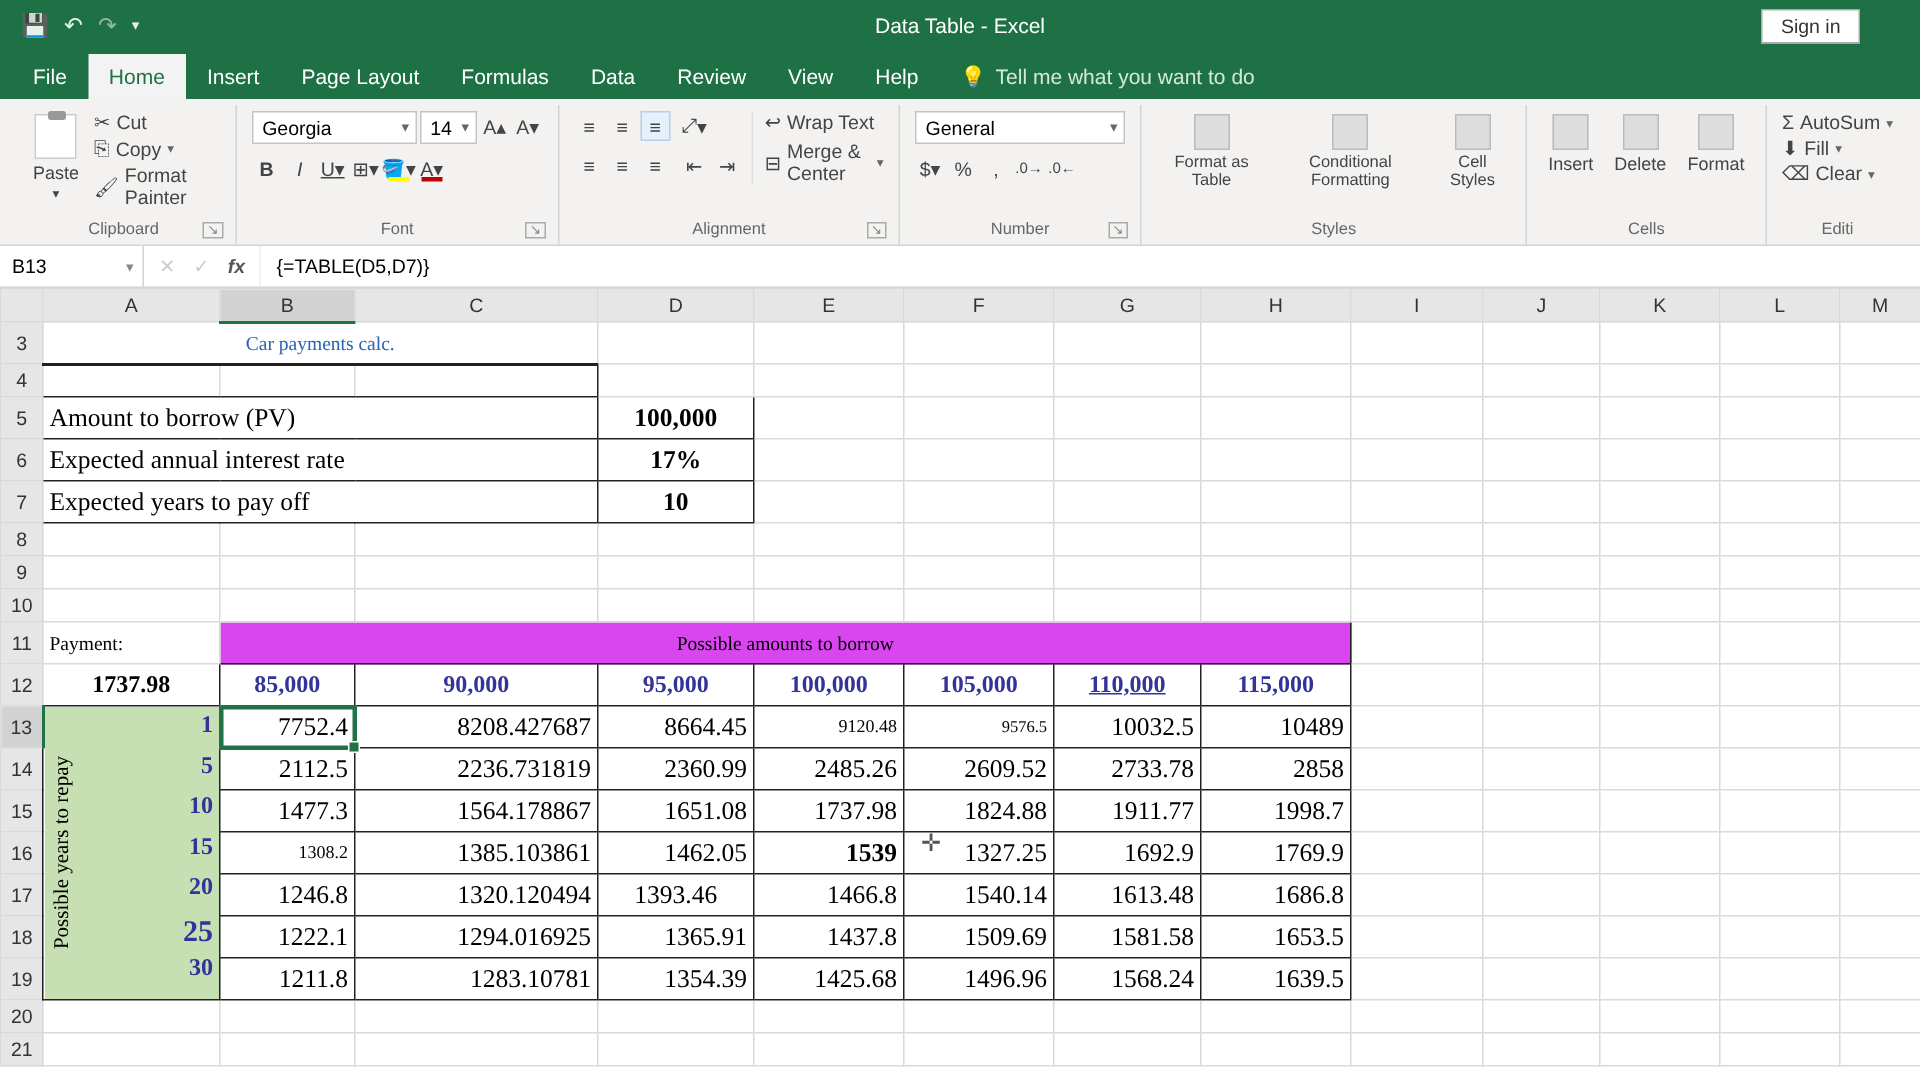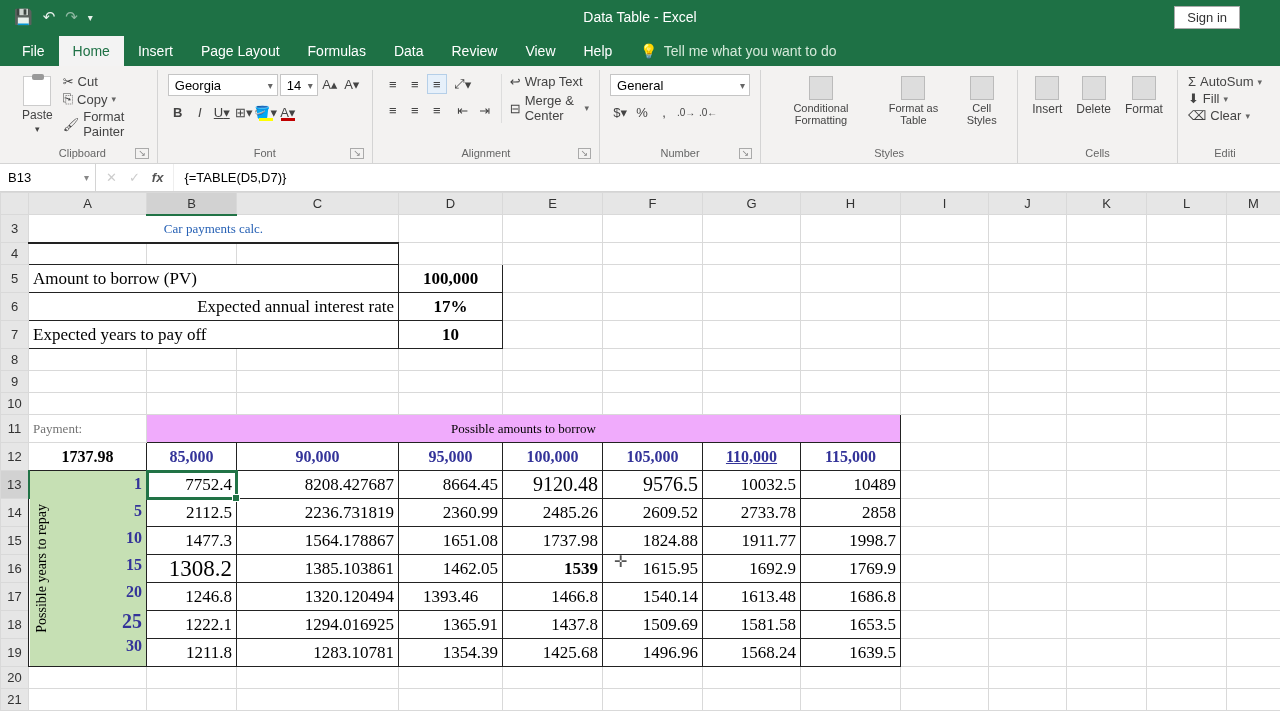--- a/index.html
+++ b/index.html
@@ -50,24 +50,24 @@
 .grid thead th.selcol { background: #d2d2d2; border-bottom: 2px solid #217346; }
 .grid tbody th { background: #e6e6e6; font-weight: normal; color: #333; text-align: center; width: 28px; }
 .grid tbody th.selrow { background: #d2d2d2; border-right: 2px solid #217346; }
 .grid td { padding: 0 4px; }
 .corner { width: 28px; background: #e6e6e6; border: 1px solid #d4d4d4; }
 
 .georgia { font-family: Georgia, serif; }
 .titlecell { color: #2862b5; font-size: 20px; text-align: center; border-bottom: 2px solid #222 !important; }
 .bord { border: 1px solid #222 !important; }
 .bord-b { border-bottom: 1px solid #222 !important; }
-.hdr-green { background: #f0abfc; text-align: center; font-size: 18px; }
+.hdr-green { background: #d946ef; text-align: center; font-size: 18px; }
 .years-green { background: #c6e0b4; }
 .bluebold { font-weight: bold; color: #333399; }
-.redlabel { color: #737373; font-size: 17px; }
+.redlabel { color: #000000; font-size: 17px; }
 .right { text-align: right; }
 .center { text-align: center; }
 .bold { font-weight: bold; }
 .row-xtall { height: 28px !important; }
 .selcell { outline: 3px solid #217346; outline-offset: -2px; position: relative; }
 .selcell::after { content: ""; position: absolute; right: -4px; bottom: -4px; width: 6px; height: 6px; background: #217346; border: 1px solid #fff; }
 .vtext { writing-mode: vertical-rl; transform: rotate(180deg); font-size: 14px; text-align: center; padding: 4px 0; }
 .cursor { position: absolute; font-size: 16px; color: #555; pointer-events: none; }
 </style>
 </head>
@@ -204,25 +204,25 @@
         <div class="iconbtn" style="font-size:10px;">.0←</div>
       </div>
     </div>
     <div class="glabel"><span>Number</span><span class="dlg">↘</span></div>
   </div>
 
   <div class="group">
     <div class="gbody">
       <div class="bigbtn">
           <div class="ico"></div>
-          <span style="font-size:11px;line-height:1.1;text-align:center;">Conditional Formatting</span>
+          <span style="font-size:11px;line-height:1.1;text-align:center;">Format as Table</span>
         </div>
       <div class="bigbtn">
           <div class="ico"></div>
-          <span style="font-size:11px;line-height:1.1;text-align:center;">Format as Table</span>
+          <span style="font-size:11px;line-height:1.1;text-align:center;">Conditional Formatting</span>
         </div>
       <div class="bigbtn">
           <div class="ico"></div>
           <span style="font-size:11px;line-height:1.1;text-align:center;">Cell Styles</span>
         </div>
     </div>
     <div class="glabel"><span>Styles</span></div>
   </div>
 
   <div class="group">
@@ -358,21 +358,21 @@
           <td></td>
           <td></td>
           <td></td>
           <td></td>
           <td></td>
           <td></td>
           <td></td>
     </tr>
     <tr class="row-xtall">
           <th>6</th>
-      <td colspan="3" class="georgia bord" style="font-size:17px;text-align:right;">Expected annual interest rate</td>
+      <td colspan="3" class="georgia bord" style="font-size:17px;">Expected annual interest rate</td>
       <td class="georgia bord center bold" style="font-size:17px;">17%</td>
       <td></td>
           <td></td>
           <td></td>
           <td></td>
           <td></td>
           <td></td>
           <td></td>
           <td></td>
           <td></td>
@@ -473,22 +473,22 @@
             <span class="georgia bluebold" style="position: absolute; right: 4px; font-size: 16px; top: 31px;">5</span>
             <span class="georgia bluebold" style="position: absolute; right: 4px; font-size: 16px; top: 58px;">10</span>
             <span class="georgia bluebold" style="position: absolute; right: 4px; font-size: 16px; top: 85px;">15</span>
             <span class="georgia bluebold" style="position: absolute; right: 4px; font-size: 16px; top: 112px;">20</span>
             <span class="georgia bluebold" style="position: absolute; right: 4px; font-size: 20px; top: 139px;">25</span>
             <span class="georgia bluebold" style="position: absolute; right: 4px; font-size: 16px; top: 166px;">30</span>
           </td>
           <td class="georgia right bord selcell" style="font-size: 17px; margin-left: 28px;">7752.4</td>
           <td class="georgia right bord" style="font-size: 17px;">8208.427687</td>
           <td class="georgia right bord" style="font-size: 17px;">8664.45</td>
-          <td class="georgia right bord" style="font-size: 20px;">9120.48</td>
-          <td class="georgia right bord" style="font-size: 20px;">9576.5</td>
+          <td class="georgia right bord" style="font-size: 12px;">9120.48</td>
+          <td class="georgia right bord" style="font-size: 11px;">9576.5</td>
           <td class="georgia right bord" style="font-size: 17px;">10032.5</td>
           <td class="georgia right bord" style="font-size: 17px;">10489</td>
           <td></td>
           <td></td>
           <td></td>
           <td></td>
           <td></td>
         </tr>
         <tr class="row-xtall">
           <th>14</th>
@@ -515,25 +515,25 @@
           <td class="georgia right bord" style="font-size: 17px;">1911.77</td>
           <td class="georgia right bord" style="font-size: 17px;">1998.7</td>
           <td></td>
           <td></td>
           <td></td>
           <td></td>
           <td></td>
         </tr>
         <tr class="row-xtall">
           <th>16</th>
-          <td class="georgia right bord" style="font-size: 23px; text-align: right;">1308.2</td>
+          <td class="georgia right bord" style="font-size: 12px; text-align: right;">1308.2</td>
           <td class="georgia right bord" style="font-size: 17px;">1385.103861</td>
           <td class="georgia right bord" style="font-size: 17px;">1462.05</td>
           <td class="georgia right bord" style="font-size: 17px; font-weight: bold;">1539</td>
-          <td class="georgia right bord" style="font-size: 17px;">1615.95</td>
+          <td class="georgia right bord" style="font-size: 17px;">1327.25</td>
           <td class="georgia right bord" style="font-size: 17px;">1692.9</td>
           <td class="georgia right bord" style="font-size: 17px;">1769.9</td>
           <td></td>
           <td></td>
           <td></td>
           <td></td>
           <td></td>
         </tr>
         <tr class="row-xtall">
           <th>17</th>

